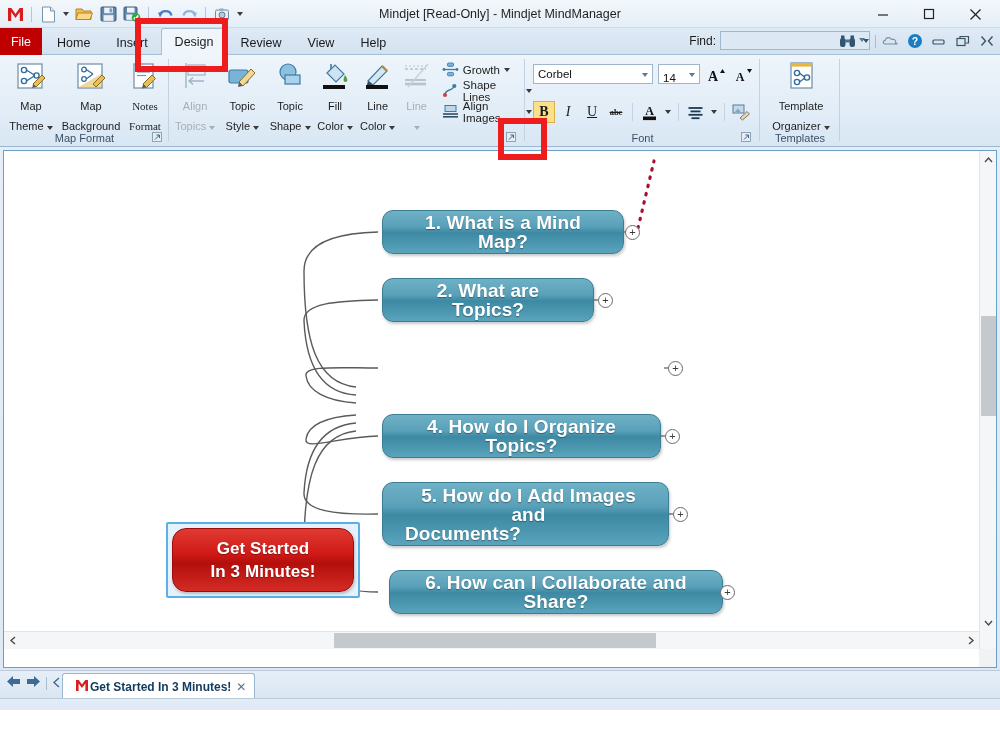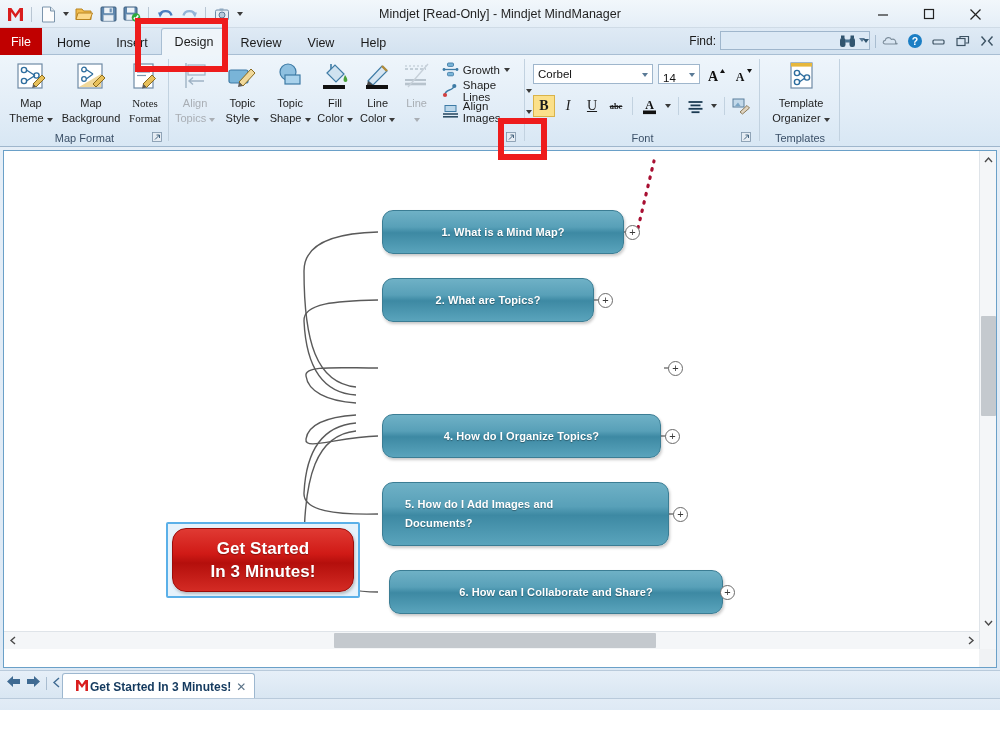--- a/index.html
+++ b/index.html
@@ -113,21 +113,21 @@
   .dlg-launcher {
     position: absolute; bottom: 4px; width: 12px; height: 12px;
     display: flex; align-items: center; justify-content: center;
   }
   .bigbtn {
     width: 58px; display: flex; flex-direction: column; align-items: center;
     padding-top: 3px; cursor: default;
   }
   .bigbtn .ico { height: 34px; display:flex; align-items:center; justify-content:center; }
   .bigbtn .lbl {
-    font-size: 11px; color: #1d1d1d; text-align: center; line-height: 15px;
+    font-size: 11px; color: #1d1d1d; text-align: center; line-height: 20px;
     margin-top: 2px;
   }
   .bigbtn.disabled .lbl { color: #a9aeb4; }
   .smbtn {
     display: flex; align-items: center; gap: 4px; height: 21px;
     padding: 0 3px; font-size: 11.5px; color: #1d1d1d;
   }
   .arrow-dn {
     border-left: 3.5px solid transparent; border-right: 3.5px solid transparent;
     border-top: 4px solid #3a3a3a; display: inline-block;
@@ -204,21 +204,21 @@
     color: #ffffff;
     font-family: "Liberation Sans", sans-serif;
     font-weight: bold;
     letter-spacing: .1px;
     text-shadow: 0 1px 1px rgba(0,0,0,.35);
     box-shadow: 1px 2px 3px rgba(0,0,0,.22);
   }
   .node.child {
     background: linear-gradient(180deg,#6fb1c6 0%, #58a0b8 38%, #3d89a3 52%, #5aa4bc 100%);
     border: 1px solid #3b7d94;
-    font-size: 11px;
+    font-size: 19px;
     padding: 0 16px;
     justify-content: center;
     text-align: center;
     line-height: 19px;
   }
   .node.root {
     background: linear-gradient(180deg,#e03a33 0%, #d01a16 40%, #b40f0c 55%, #d42b24 100%);
     border: 1px solid #9c0d0a;
     font-size: 17px;
     justify-content: center; text-align: center;
@@ -595,21 +595,21 @@
       <div class="dlg-launcher" style="right:8px;">
         <svg width="11" height="11" viewBox="0 0 11 11">
             <rect x="0.5" y="0.5" width="9" height="9" fill="#e5ecf3" stroke="#7d93a8" stroke-width=".8"></rect>
             <path d="M3 7.5 L7.5 3 M7.5 3 L7.5 6 M7.5 3 L4.5 3" stroke="#45647f" stroke-width="1" fill="none"></path>
           </svg>
       </div>
       <div class="rgroup-sep" style="right:0;"></div>
     </div>
 
     <div class="rgroup" style="left:525px; width:235px;">
-      <div class="rgroup-items" style="left:8px; flex-direction:column; gap:10px;">
+      <div class="rgroup-items" style="left:8px; flex-direction:column; gap:16px;">
         <div style="display:flex; align-items:center; gap:5px; padding-top:6px;">
           <div class="fontname">
             <span>Corbel</span>
             <span class="cbcaret"></span>
           </div>
           <div class="fontsize">
             <span>14</span>
             <span class="cbcaret"></span>
           </div>
           <div class="fbtn">

